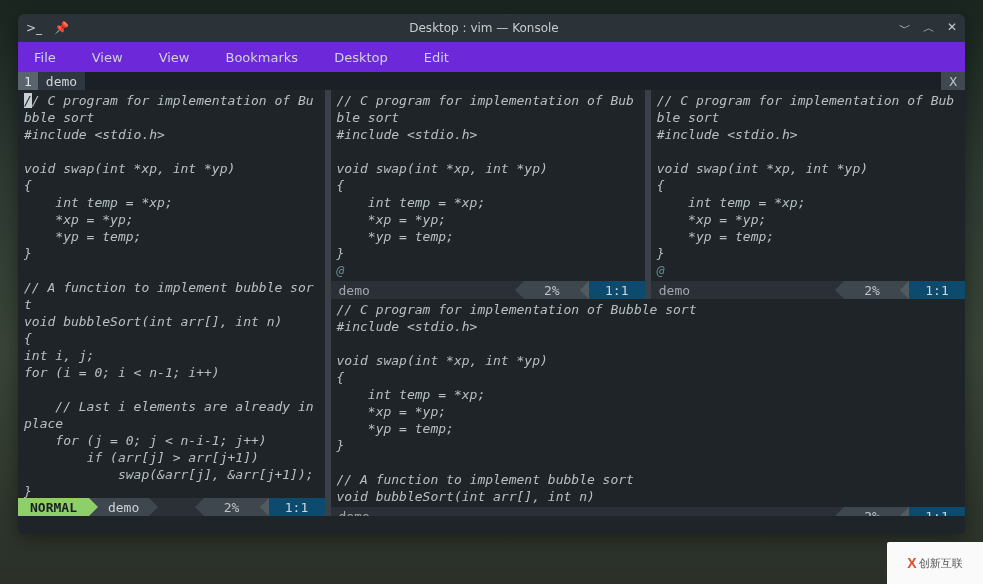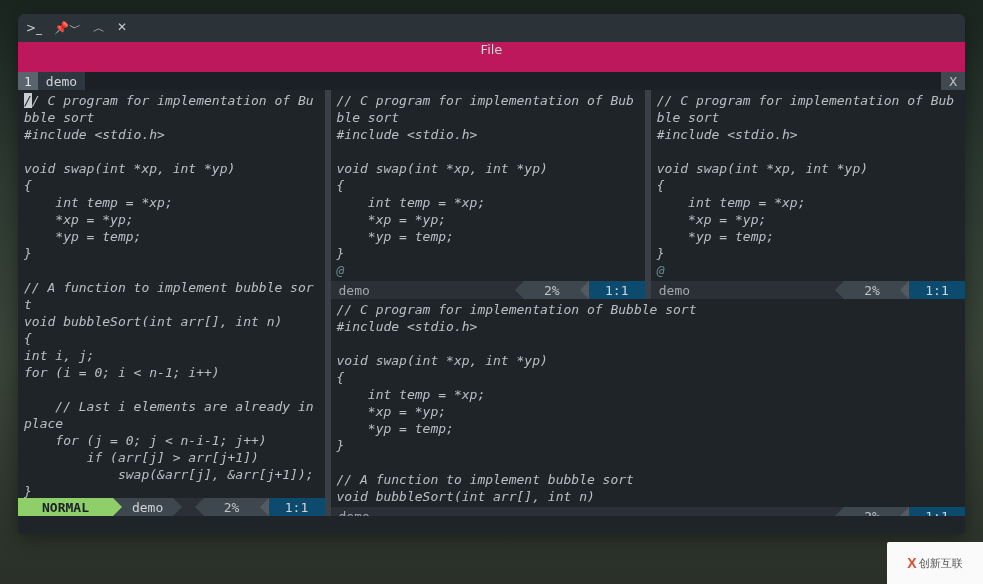--- a/index.html
+++ b/index.html
@@ -42,29 +42,28 @@
   font-size: 12px;
   padding: 0 8px;
 }
 .titlebar .left { display: flex; align-items: center; gap: 12px; }
 .titlebar .left span { font-size: 12px; }
 .titlebar .center { flex: 1; text-align: center; }
 .titlebar .right { display: flex; gap: 12px; }
 .titlebar .right span { cursor: pointer; }
 .menubar {
   height: 30px;
-  background: #be185d;
-  display: flex;
-  align-items: center;
-  gap: 20px;
+  background: #6d28d9;
+  display: flex;
+  align-items: center;
+  gap: 36px;
   padding: 0 16px;
   color: #d0d4d6;
   font-family: "DejaVu Sans", sans-serif;
   font-size: 13px;
-  flex-direction: column;
 }
 .menubar span { cursor: pointer; }
 .tabbar {
   height: 18px;
   background: #0f1419;
   display: flex;
   align-items: stretch;
   color: #808890;
   font-size: 13px;
 }
@@ -126,21 +125,21 @@
 .status {
   height: 18px;
   display: flex;
   align-items: stretch;
   font-size: 13px;
 }
 .status.active .mode {
   background: #8fcf6a;
   color: #1a2024;
   font-weight: bold;
-  padding: 0 24px;
+  padding: 0 12px;
   display: flex;
   align-items: center;
 }
 .status .tri-a {
   width: 0; height: 0;
   border-top: 9px solid transparent;
   border-bottom: 9px solid transparent;
   border-left: 9px solid #8fcf6a;
   background: #3e464e;
 }
@@ -202,20 +201,21 @@
 
 <div class="bg"></div>
 
 <div class="window">
 
   <div class="titlebar">
     <div class="left">
       <span>&gt;_</span>
       <span>📌</span>
     </div>
+    <div class="center">Desktop : vim — Konsole</div>
     <div class="right">
       <span>﹀</span>
       <span>︿</span>
       <span>✕</span>
     </div>
   </div>
 
   <div class="menubar">
     <span>File</span>
     <span>View</span>

